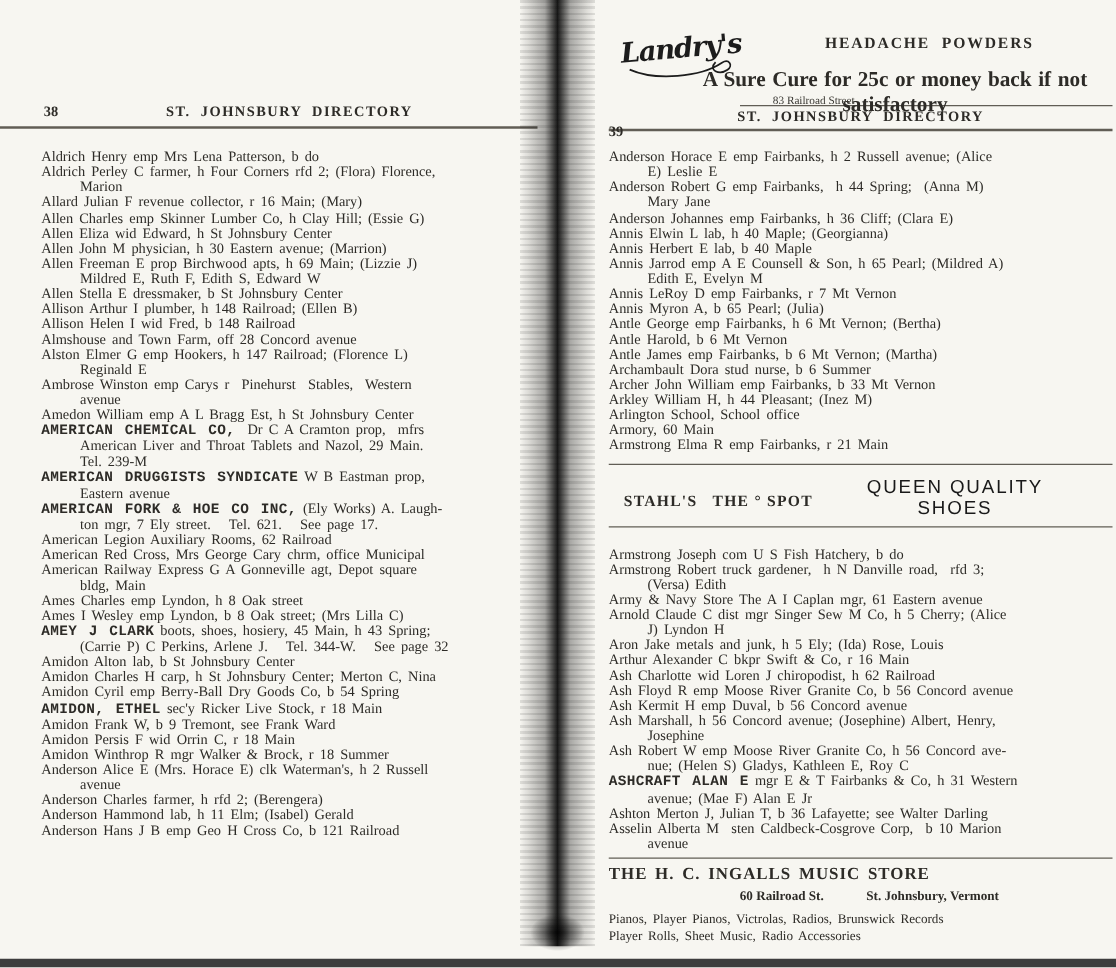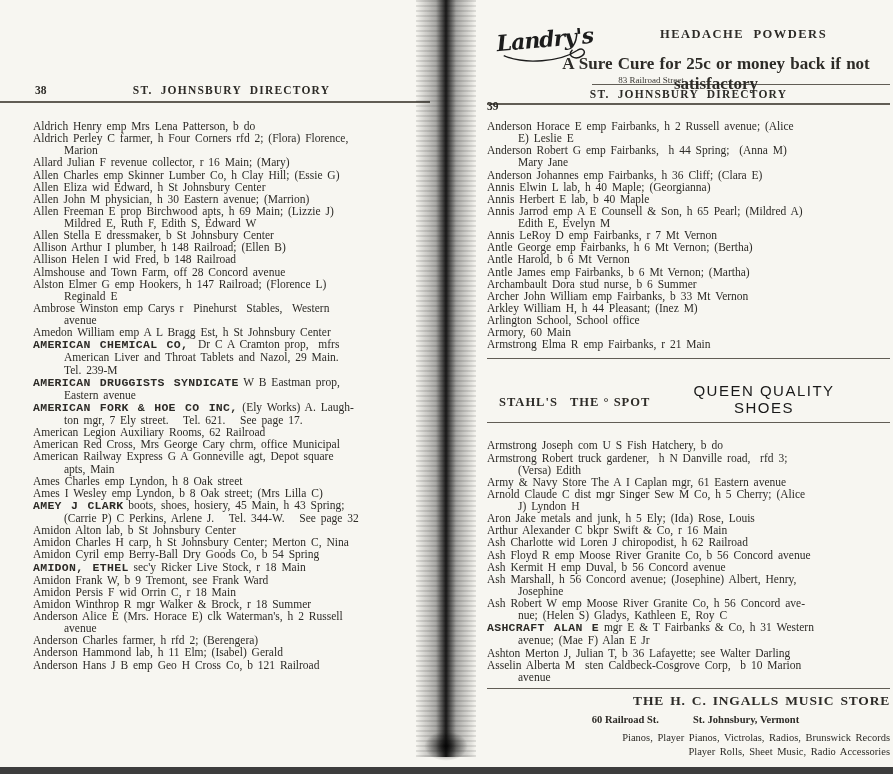--- a/index.html
+++ b/index.html
@@ -36,27 +36,27 @@
     font-weight:bold;font-size:12.5px;letter-spacing:1.5px;white-space:pre;}
   .ad-sub{position:absolute;left:55px;right:0;top:36px;text-align:center;
     font-size:17px;font-weight:bold;word-spacing:1px;}
   .ad-addr{position:absolute;left:0;right:75px;top:57px;text-align:center;
     font-size:9px;font-weight:normal;color:#3a3833;}
   .page-right .rule1{margin-left:105px;}
   .page-right .head-row{position:relative;height:15px;margin-top:3px;
     font-weight:bold;font-size:11.5px;}
   .page-right .head-row .title{text-align:center;letter-spacing:1.2px;white-space:pre;}
   .page-right .entries{margin-top:15px;}
-  .midad{position:relative;height:42px;margin-top:21px;}
+  .midad{position:relative;height:42px;margin-top:7px;}
   .midad .stahls{position:absolute;left:12px;top:15px;font-weight:bold;
     font-size:12.5px;letter-spacing:1px;white-space:pre;}
   .midad .queen{position:absolute;right:26px;top:2px;width:200px;text-align:center;
     font-family:"Liberation Sans","DejaVu Sans",sans-serif;font-weight:normal;
     font-size:15px;letter-spacing:1.5px;line-height:17px;color:#191919;}
-  .bottomad{text-align:right;}
+  .bottomad{text-align:left;}
   .bottomad .store-title{margin-top:4px;font-weight:bold;font-size:13.5px;
     letter-spacing:.8px;word-spacing:2px;}
   .bottomad .addr-row{margin-top:5px;font-size:10.5px;font-weight:bold;
     display:flex;justify-content:center;gap:34px;padding-left:14px;}
   .bottomad .goods1{margin-top:7px;font-size:10.5px;word-spacing:2px;}
   .bottomad .goods2{margin-top:3px;font-size:10.5px;word-spacing:2px;}
   
   .gutter{
     position:absolute;left:416px;top:0;width:60px;height:757px;
     background:
@@ -104,21 +104,21 @@
         <div class="line"><b>AMERICAN CHEMICAL CO,</b>  Dr C A Cramton prop,  mfrs</div>
         <div class="line indent">American Liver and Throat Tablets and Nazol, 29 Main.</div>
         <div class="line indent">Tel. 239-M</div>
         <div class="line"><b>AMERICAN DRUGGISTS SYNDICATE</b> W B Eastman prop,</div>
         <div class="line indent">Eastern avenue</div>
         <div class="line"><b>AMERICAN FORK &amp; HOE CO INC,</b> (Ely Works) A. Laugh-</div>
         <div class="line indent">ton mgr, 7 Ely street.   Tel. 621.   See page 17.</div>
         <div class="line">American Legion Auxiliary Rooms, 62 Railroad</div>
         <div class="line">American Red Cross, Mrs George Cary chrm, office Municipal</div>
         <div class="line">American Railway Express G A Gonneville agt, Depot square</div>
-        <div class="line indent">apts, Main</div>
+        <div class="line indent">bldg, Main</div>
         <div class="line">Ames Charles emp Lyndon, h 8 Oak street</div>
         <div class="line">Ames I Wesley emp Lyndon, b 8 Oak street; (Mrs Lilla C)</div>
         <div class="line"><b>AMEY J CLARK</b> boots, shoes, hosiery, 45 Main, h 43 Spring;</div>
         <div class="line indent">(Carrie P) C Perkins, Arlene J.   Tel. 344-W.   See page 32</div>
         <div class="line">Amidon Alton lab, b St Johnsbury Center</div>
         <div class="line">Amidon Charles H carp, h St Johnsbury Center; Merton C, Nina</div>
         <div class="line">Amidon Cyril emp Berry-Ball Dry Goods Co, b 54 Spring</div>
         <div class="line"><b>AMIDON, ETHEL</b> sec'y Ricker Live Stock, r 18 Main</div>
         <div class="line">Amidon Frank W, b 9 Tremont, see Frank Ward</div>
         <div class="line">Amidon Persis F wid Orrin C, r 18 Main</div>
@@ -158,20 +158,21 @@
         <div class="line">Anderson Horace E emp Fairbanks, h 2 Russell avenue; (Alice</div>
         <div class="line indent">E) Leslie E</div>
         <div class="line">Anderson Robert G emp Fairbanks,  h 44 Spring;  (Anna M)</div>
         <div class="line indent">Mary Jane</div>
         <div class="line">Anderson Johannes emp Fairbanks, h 36 Cliff; (Clara E)</div>
         <div class="line">Annis Elwin L lab, h 40 Maple; (Georgianna)</div>
         <div class="line">Annis Herbert E lab, b 40 Maple</div>
         <div class="line">Annis Jarrod emp A E Counsell &amp; Son, h 65 Pearl; (Mildred A)</div>
         <div class="line indent">Edith E, Evelyn M</div>
         <div class="line">Annis LeRoy D emp Fairbanks, r 7 Mt Vernon</div>
+        <div class="line">Annis Myron A, b 65 Pearl; (Julia)</div>
         <div class="line">Antle George emp Fairbanks, h 6 Mt Vernon; (Bertha)</div>
         <div class="line">Antle Harold, b 6 Mt Vernon</div>
         <div class="line">Antle James emp Fairbanks, b 6 Mt Vernon; (Martha)</div>
         <div class="line">Archambault Dora stud nurse, b 6 Summer</div>
         <div class="line">Archer John William emp Fairbanks, b 33 Mt Vernon</div>
         <div class="line">Arkley William H, h 44 Pleasant; (Inez M)</div>
         <div class="line">Arlington School, School office</div>
         <div class="line">Armory, 60 Main</div>
         <div class="line">Armstrong Elma R emp Fairbanks, r 21 Main</div>
       </div>

